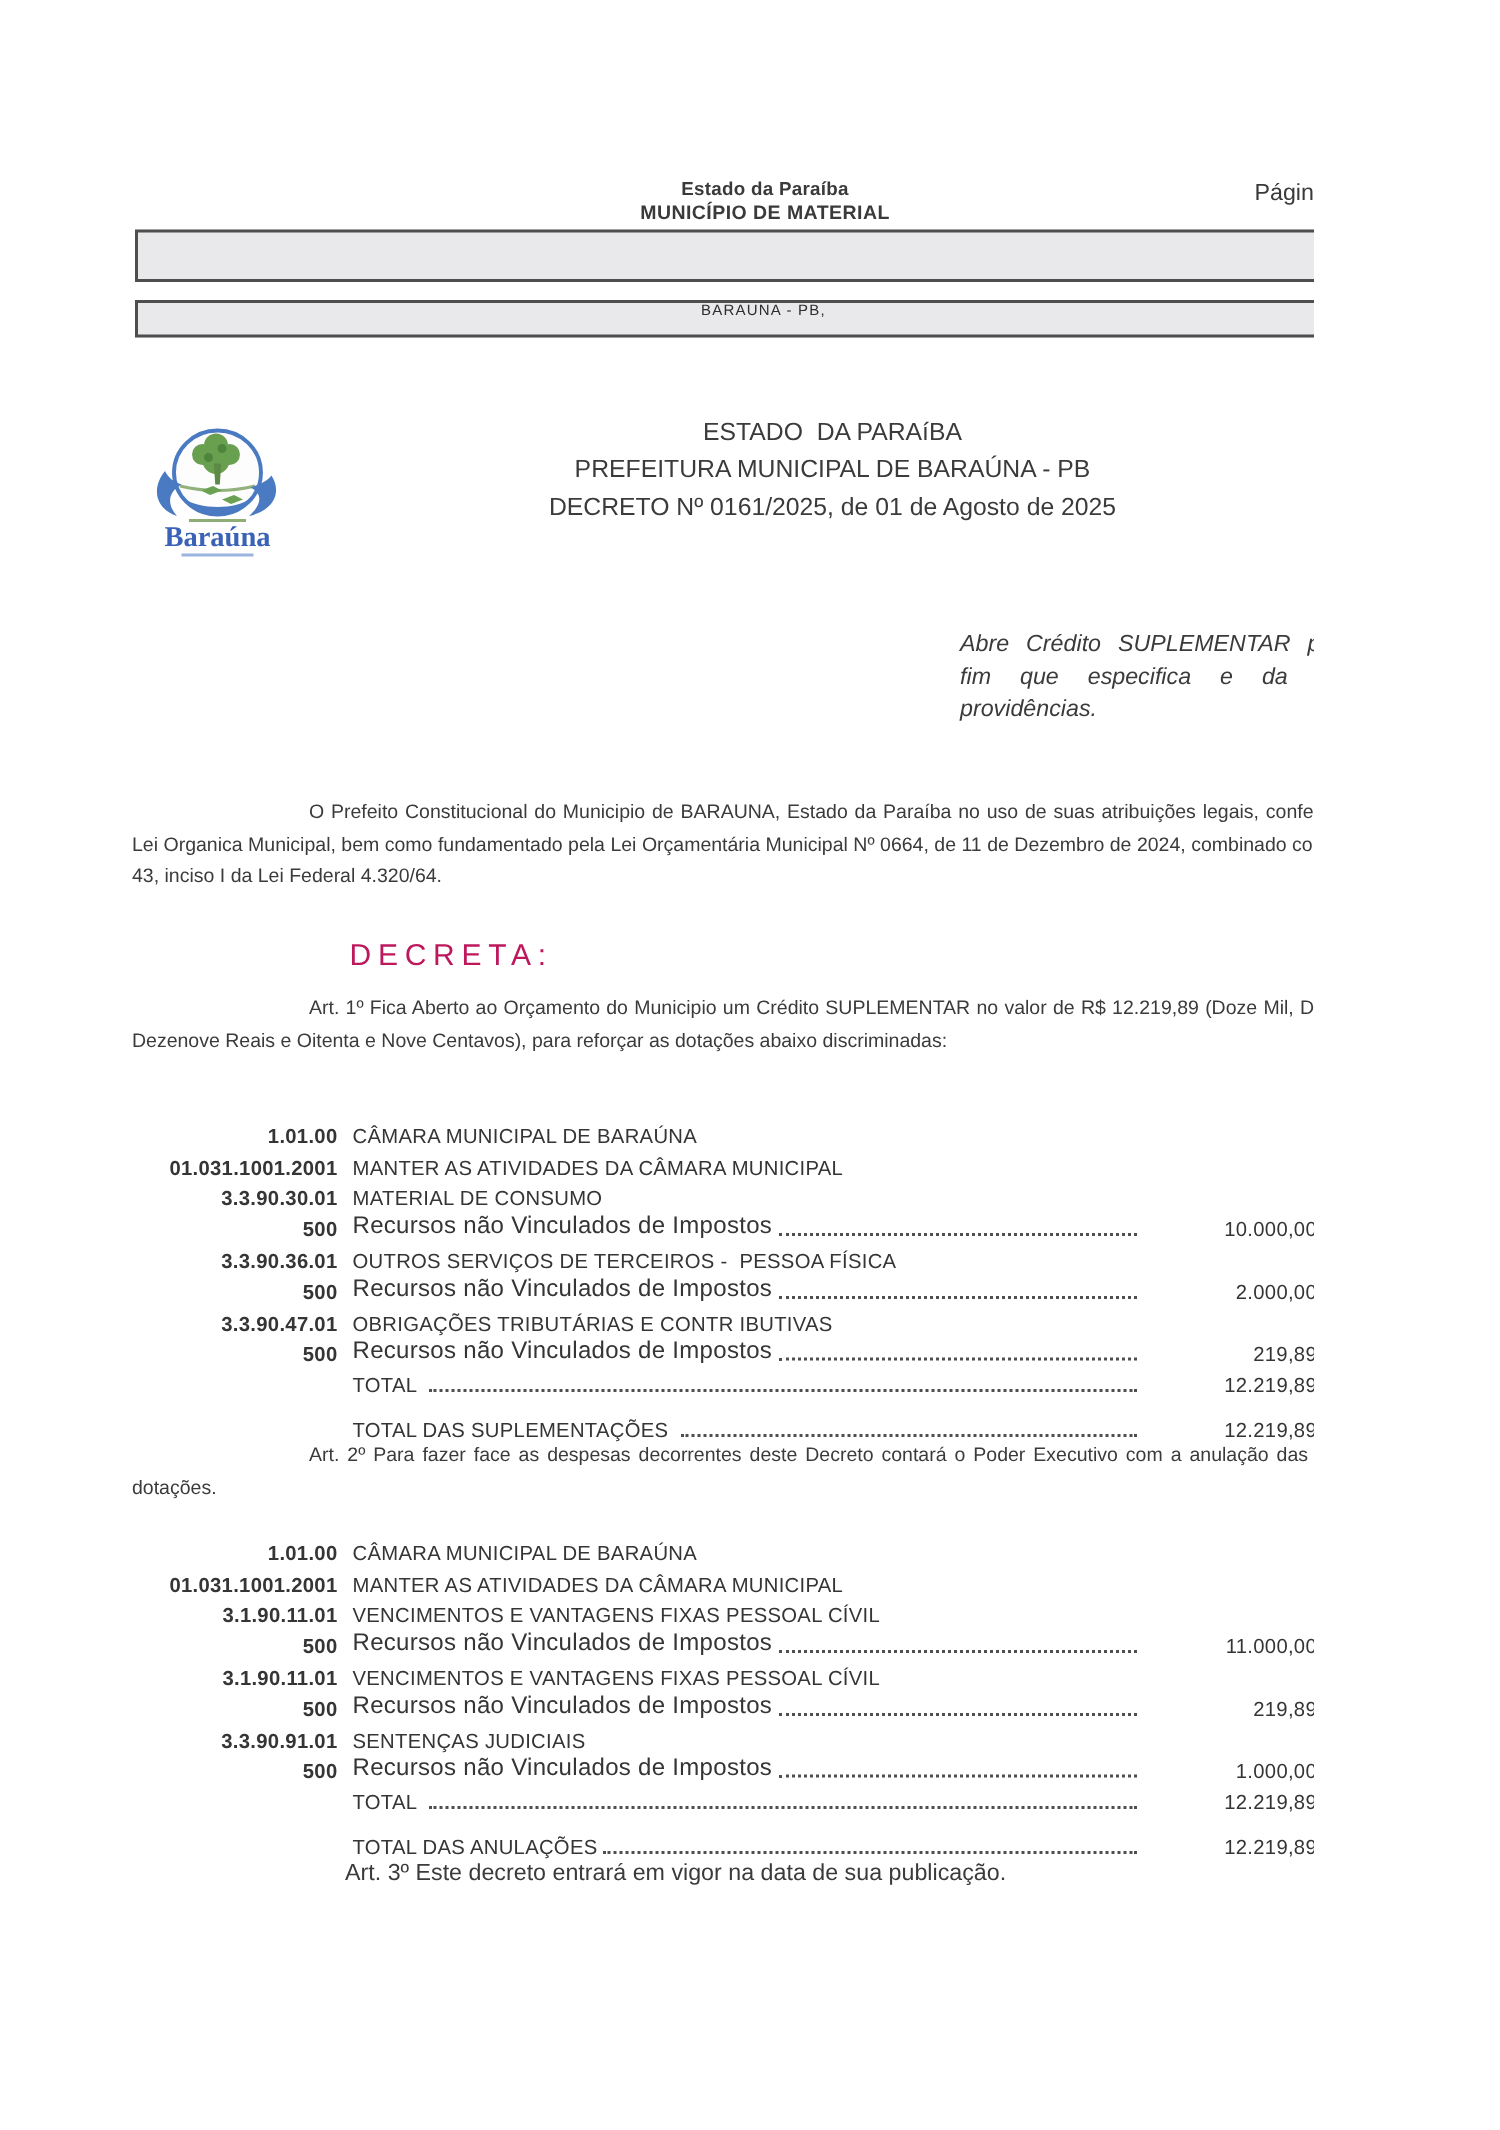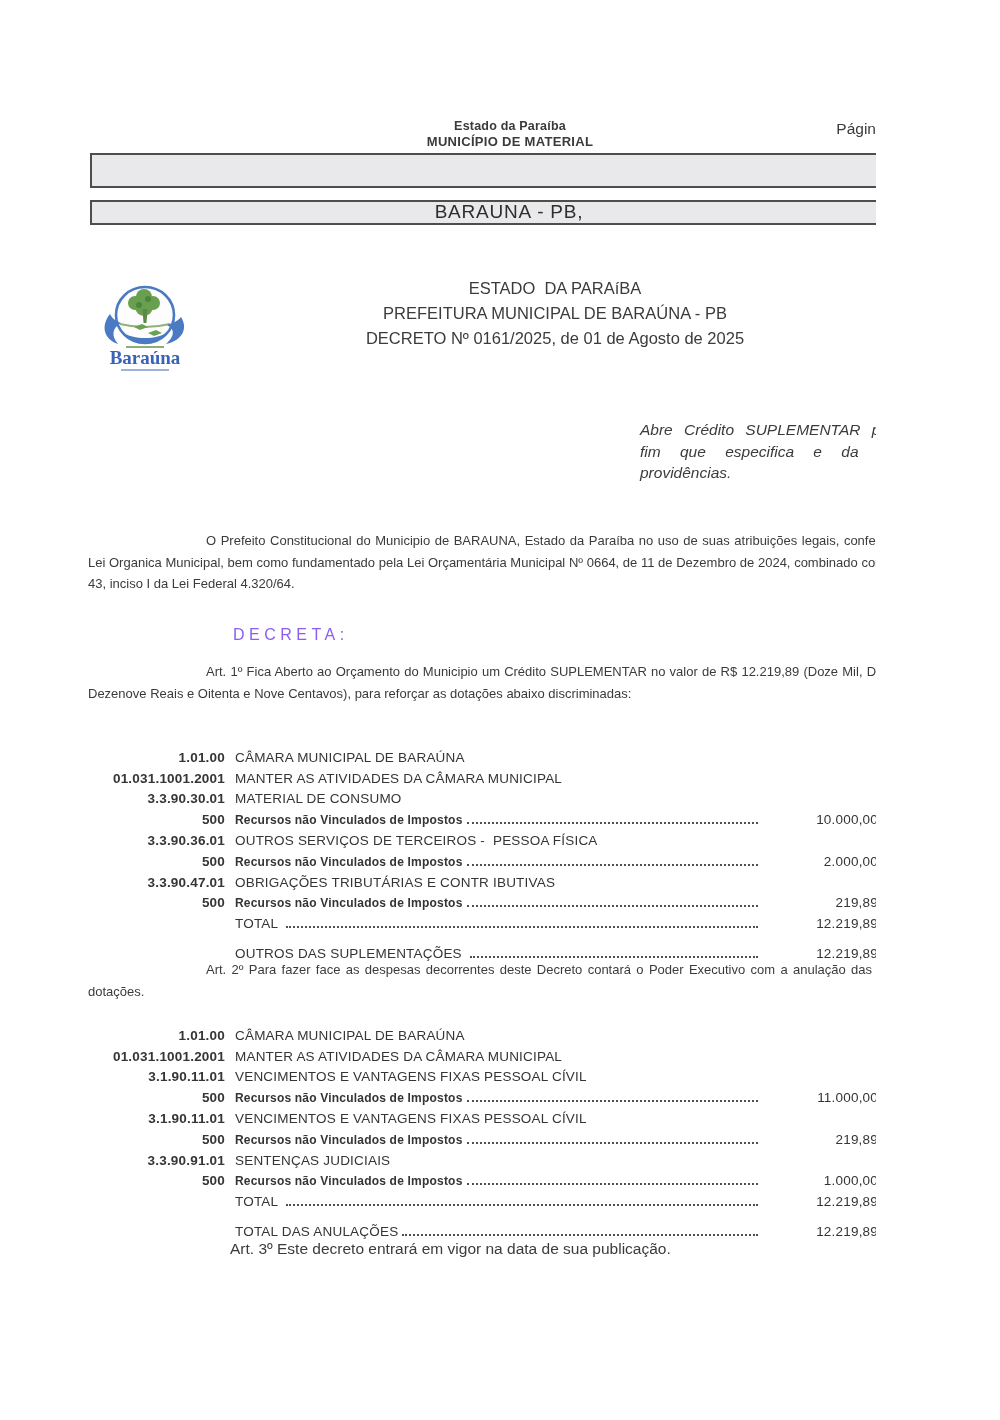--- a/index.html
+++ b/index.html
@@ -8,51 +8,51 @@
     color:#3e3e3e;font-family:"Liberation Sans",sans-serif;overflow:hidden;
   }
   
   .hdr-center{position:absolute;left:290px;top:119px;width:440px;text-align:center;line-height:15px;color:#3a3a3a;}
   .hdr-line1{font-size:12.5px;font-weight:600;letter-spacing:.2px;}
   .hdr-line2{font-size:13px;font-weight:600;letter-spacing:.3px;}
   .page-number{position:absolute;left:770px;top:120px;width:162px;text-align:right;font-size:15.5px;color:#3a3a3a;}
   
   .bar{position:absolute;left:90px;width:838px;background:#e9e9ec;border:2px solid #4e4e4e;box-sizing:border-box;}
   .bar1{top:153px;height:35px;}
-  .bar2{top:200px;height:25px;display:flex;align-items:flex-end;justify-content:center;
-        font-size:19px;font-weight:500;letter-spacing:.8px;color:#2e2e2e;}
+  .bar2{top:200px;height:25px;display:flex;align-items:flex-start;justify-content:center;
+        font-size:10px;font-weight:500;letter-spacing:.8px;color:#2e2e2e;}
   
   .logo{position:absolute;left:96px;top:282px;width:104px;height:94px;}
   
   .title-block{position:absolute;left:255px;top:276px;width:600px;text-align:center;
                font-size:16.5px;line-height:25px;color:#3b3b3b;}
   .title-block div{white-space:pre-wrap;}
   
   .ementa{position:absolute;left:640px;top:419px;width:294px;font-size:15.5px;line-height:21.5px;color:#3b3b3b;font-style:italic;}
   .ementa .l1{word-spacing:7px;white-space:nowrap;}
   .ementa .l2{word-spacing:15px;white-space:nowrap;}
   
   .para{position:absolute;left:88px;width:845px;font-size:13px;line-height:21.5px;
         text-align:justify;text-indent:118px;color:#3b3b3b;}
   .preamble{top:530px;}
   .art1{top:661px;}
   .art2{top:959px;}
-  .decreta{position:absolute;left:233px;top:626px;font-size:16px;letter-spacing:4.5px;font-weight:500;color:#8b5cf6;}
+  .decreta{position:absolute;left:233px;top:626px;font-size:20px;letter-spacing:4.5px;font-weight:500;color:#be185d;}
   .art3{position:absolute;left:230px;top:1240px;font-size:15.5px;color:#3b3b3b;}
   
   .btable{position:absolute;left:78px;width:800px;font-size:13.5px;color:#353535;}
   .t1{top:744px;}
   .t2{top:1022px;}
   .trow{display:flex;align-items:flex-end;height:20.8px;}
   .trow.gt{margin-top:9px;}
   .tcode{width:147px;text-align:right;font-weight:600;letter-spacing:.2px;flex:none;}
   .tgap{width:10px;flex:none;}
   .tdesc{flex:1;display:flex;align-items:flex-end;min-width:0;}
   .tdesc .txt{font-weight:500;letter-spacing:.2px;white-space:pre;}
-  .trow.res .tdesc .txt{font-weight:700;font-size:12px;}
+  .trow.res .tdesc .txt{font-weight:400;font-size:16px;}
   .leader{flex:1;border-bottom:2px dotted #4f4f4f;margin:0 2px 3px 4px;display:none;min-width:0;}
   .trow.amt .leader{display:block;}
   .tamt{width:118px;text-align:right;flex:none;letter-spacing:.2px;}
 </style>
 </head>
 <body>
 
 <div class="page">
 
   <div class="hdr-center">
@@ -186,21 +186,21 @@
         <span class="tdesc">
           <span class="txt">TOTAL </span>
           <span class="leader"></span>
         </span>
         <span class="tamt">12.219,89</span>
       </div>
     <div class="trow amt gt">
         <span class="tcode"></span>
         <span class="tgap"></span>
         <span class="tdesc">
-          <span class="txt">OUTROS DAS SUPLEMENTAÇÕES </span>
+          <span class="txt">TOTAL DAS SUPLEMENTAÇÕES </span>
           <span class="leader"></span>
         </span>
         <span class="tamt">12.219,89</span>
       </div>
   </div>
 
   <div class="para art2">Art. 2º Para fazer face as despesas decorrentes deste Decreto contará o Poder Executivo com a anulação das seguintes dotações.</div>
 
   <div class="btable t2">
     <div class="trow">

